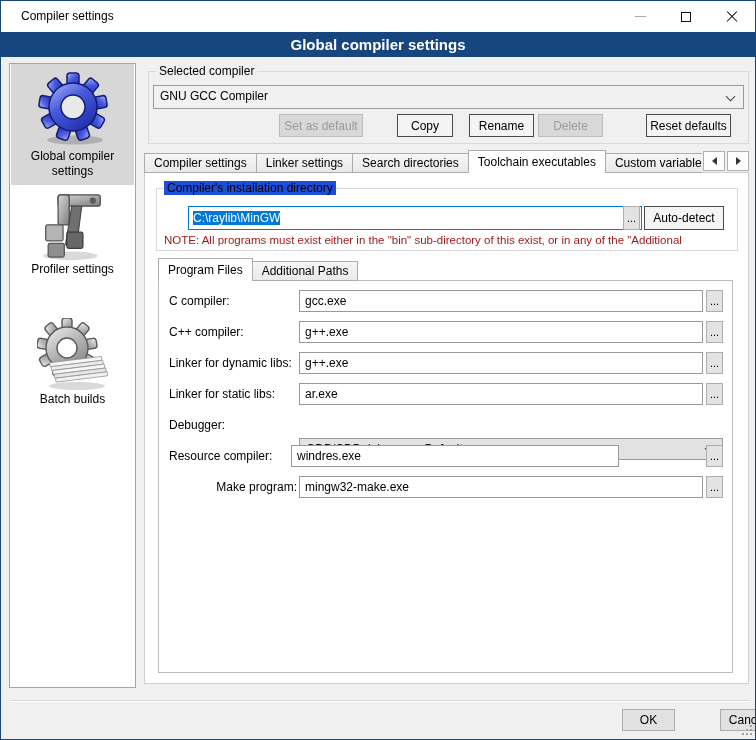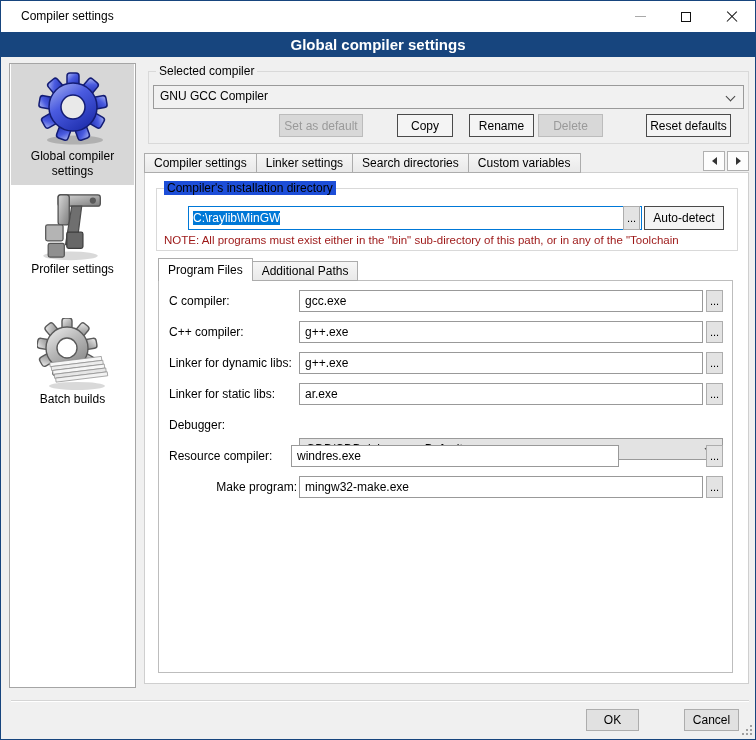--- a/index.html
+++ b/index.html
@@ -46,21 +46,21 @@
   .groupbox.on-white .group-legend { background:#1d4ed8; }
 
   
   .combo { background:#f1f1f1; border:1px solid #9a9a9a; line-height:21px; padding-left:6px; position:relative; cursor:default; }
   .combo.gray { background:#e3e3e3; }
   .chev { position:absolute; right:9px; top:7px; width:7px; height:7px;
     border-right:1.3px solid #444; border-bottom:1.3px solid #444; transform:rotate(45deg); }
   .btn { border:1px solid #4a4a4a; background:#f4f4f4; font-size:12px; text-align:right; cursor:default;
          display:flex; align-items:center; justify-content:center; font-family:"Liberation Sans",sans-serif; }
   .btn.disabled { background:#d8d8d8; border-color:#bcbcbc; color:#9a9a9a; }
-  .btn.std { background:#e1e1e1; border-color:#adadad; }
+  .btn.std { background:#e1e1e1; border-color:#adadad;margin-left:36px; }
   .txtinput { border:1px solid #999; background:#fff; font-size:12px; padding-left:5px;
               font-family:"Liberation Sans",sans-serif; color:#000; }
   .browse { font-size:11px; line-height:10px; background:#e3e3e3; border:1px solid #adadad; }
 
   
   .tabrow { display:flex; align-items:flex-end; overflow:hidden; white-space:nowrap; }
   .tab { flex:0 0 auto; height:20px; line-height:19px; padding:0 9px; background:linear-gradient(#f6f6f6,#e9e9e9);
          border:1px solid #acacac; margin-right:-1px; cursor:default; }
   .tab.active { height:23px; line-height:22px; background:#fff; border-bottom:none; position:relative; z-index:3; }
   .scrollbtn { width:22px; height:20px; background:#fdfdfd; border:1px solid #b0b0b0;
@@ -203,41 +203,42 @@
 <div class="abs btn disabled" style="left:278px;top:113px;width:84px;height:23px;">Set as default</div>
 <div class="abs btn" style="left:396px;top:113px;width:56px;height:23px;">Copy</div>
 <div class="abs btn" style="left:468px;top:113px;width:65px;height:23px;">Rename</div>
 <div class="abs btn disabled" style="left:537px;top:113px;width:65px;height:23px;">Delete</div>
 <div class="abs btn" style="left:645px;top:113px;width:85px;height:23px;">Reset defaults</div>
 
 <div class="abs tabrow" style="left:143px;top:149px;width:558px;height:23px;z-index:2;">
   <div class="tab">Compiler settings</div>
   <div class="tab">Linker settings</div>
   <div class="tab">Search directories</div>
+  <div class="tab active">Toolchain executables</div>
   <div class="tab">Custom variables</div>
 
 </div>
 <div class="abs scrollbtn" style="left:702px;top:150px;z-index:2;">
     <span class="tri-l"></span>
   </div>
 <div class="abs scrollbtn" style="left:726px;top:150px;z-index:2;">
     <span class="tri-r"></span>
   </div>
 
 <div class="abs page"></div>
 
 <div class="abs groupbox on-white" style="left:155px;top:187px;width:582px;height:63px;z-index:2;">
   <span class="group-legend">Compiler's installation directory</span>
 </div>
 <div class="abs pathinput" style="z-index:2;">
   <span class="selected-text">C:\raylib\MinGW</span>
 </div>
 <div class="abs btn browse" style="left:622px;top:205px;width:17px;height:24px;z-index:2;">...</div>
 <div class="abs btn" style="left:643px;top:205px;width:80px;height:24px;z-index:2;">Auto-detect</div>
-<div class="abs note" style="z-index:2;">NOTE: All programs must exist either in the "bin" sub-directory of this path, or in any of the "Toolchain</div>
+<div class="abs note" style="z-index:2;">NOTE: All programs must exist either in the "bin" sub-directory of this exist, or in any of the "Additional</div>
 
 <div class="abs tabrow" style="left:157px;top:257px;width:400px;height:23px;z-index:2;">
   <div class="tab active">Program Files</div>
   <div class="tab">Additional Paths</div>
 </div>
 <div class="abs innerpanel"></div>
 
 <div class="abs fieldlabel" style="top:289px;z-index:2;">C compiler:</div>
 <input class="abs txtinput" style="left: 298px; top: 289px; width: 404px; height: 22px; z-index: 2;" readonly="" value="gcc.exe">
 <div class="abs btn browse" style="left:705px;top:289px;width:17px;height:22px;z-index:2;">...</div>

